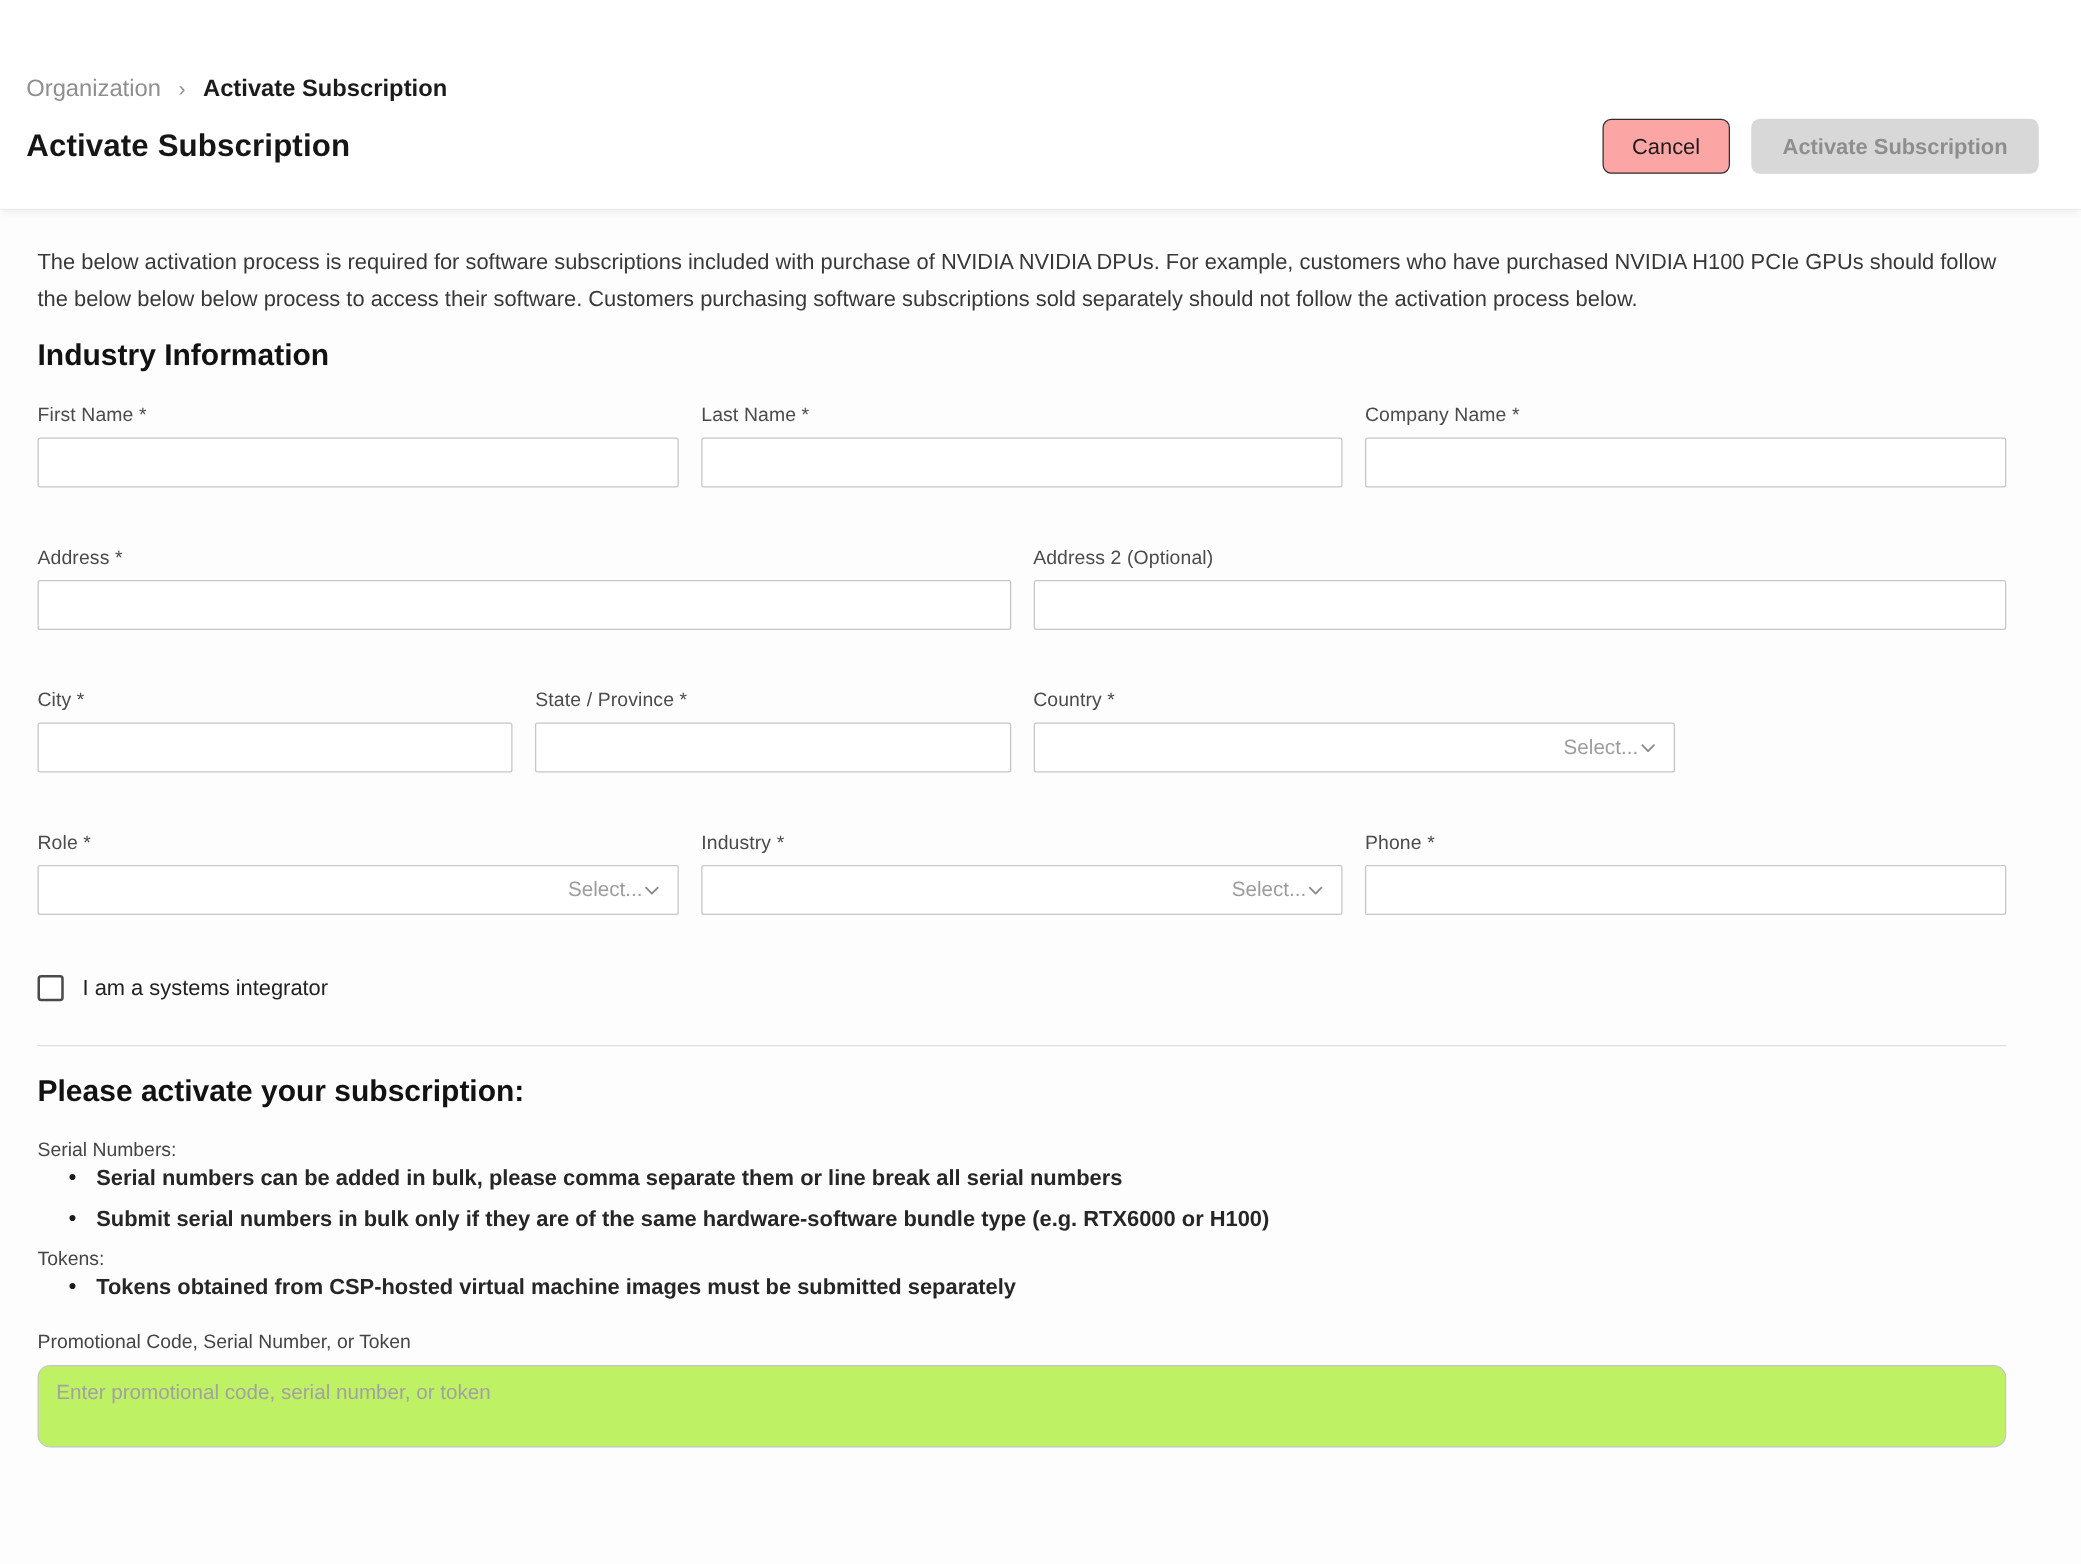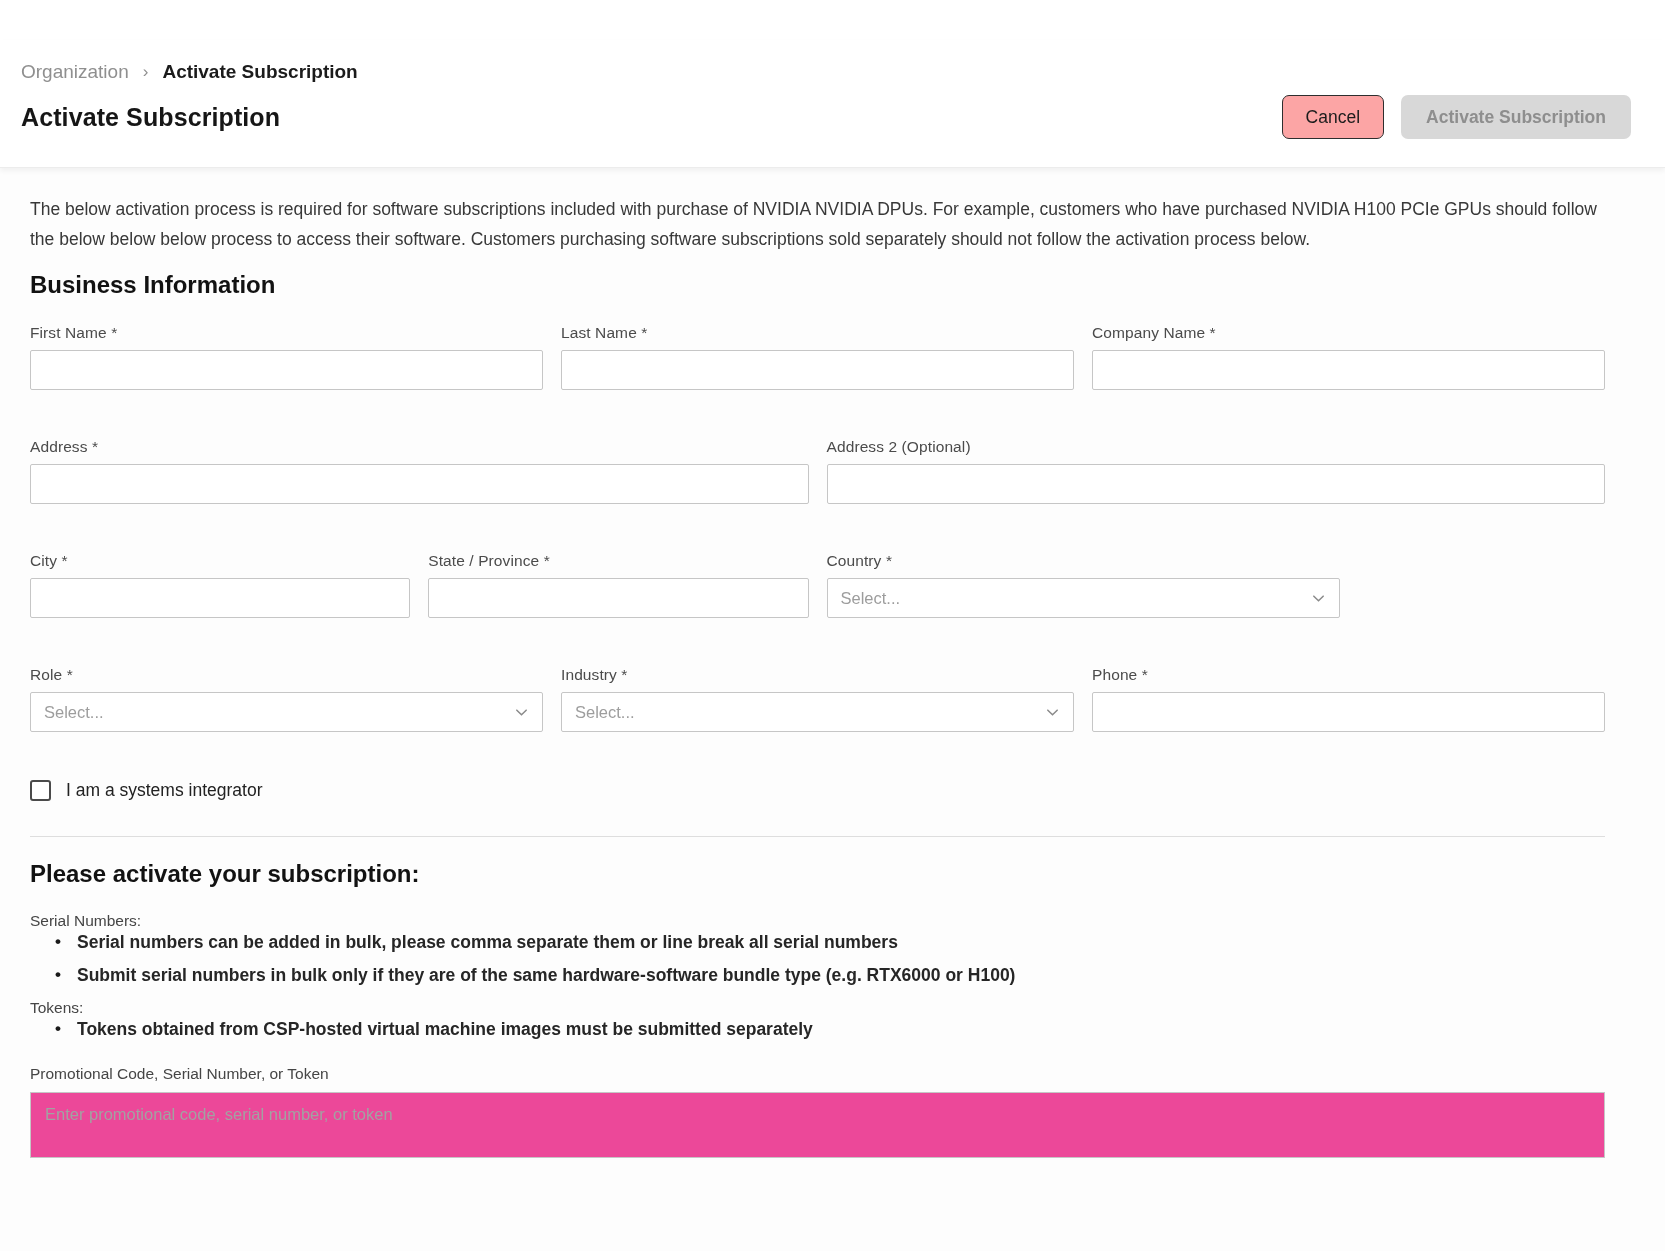--- a/index.html
+++ b/index.html
@@ -77,21 +77,21 @@
   .text-input {
     width: 100%; height: 40px;
     border: 1px solid #c6c6c6; border-radius: 2px;
     background: #ffffff; padding: 0 12px;
     font-size: 16px; color: #333; font-family: inherit; outline: none;
   }
   .select-box {
     width: 100%; height: 40px;
     border: 1px solid #c6c6c6; border-radius: 2px;
     background: #ffffff; padding: 0 13px;
-    display: flex; align-items: center; justify-content: space-between;
+    display: flex; align-items: center; justify-content: flex-end;
     cursor: pointer;
   }
   .select-placeholder { font-size: 16.5px; color: #9d9d9d; }
   .chevron { display: flex; align-items: center; }
 
   .checkbox-row { margin-top: 48px; display: flex; align-items: center; gap: 15px; }
   .checkbox {
     width: 21px; height: 21px; flex: 0 0 auto;
     border: 2px solid #4a4a4a; border-radius: 3px;
     background: #fff; cursor: pointer;
@@ -110,23 +110,23 @@
     margin-bottom: 9px; line-height: 24px;
   }
   ul.bullets li::before {
     content: "•"; position: absolute; left: -22px; top: 0;
     color: #1a1a1a; font-size: 17px;
   }
 
   .promo-label { margin-top: 24px; font-size: 15.5px; font-weight: 500; color: #454545; }
   .promo-textarea {
     margin-top: 9px; width: 100%; height: 66px; resize: none;
-    border: 1px solid #c6c6c6; border-radius: 0;
+    border: 1px solid #c6c6c6; border-radius: 10px;
     padding: 12px 14px; font-size: 16.5px; font-family: inherit;
-    color: #333; outline: none; background: #ec4899;
+    color: #333; outline: none; background: #bef264;
   }
   .promo-textarea::placeholder { color: #a2a2a2; }
 </style>
 </head>
 <body>
 
 <div class="header">
   <div class="breadcrumb">
     <span class="crumb-parent">Organization</span>
     <span class="crumb-sep">›</span>
@@ -138,21 +138,21 @@
       <button class="btn btn-cancel">Cancel</button>
       <button class="btn btn-activate" disabled="">Activate Subscription</button>
     </div>
   </div>
 </div>
 
 <div class="main">
 
   <p class="intro">The below activation process is required for software subscriptions included with purchase of NVIDIA NVIDIA DPUs. For example, customers who have purchased NVIDIA H100 PCIe GPUs should follow the below below below process to access their software. Customers purchasing software subscriptions sold separately should not follow the activation process below.</p>
 
-  <h2 class="section-heading">Business Information</h2>
+  <h2 class="section-heading">Industry Information</h2>
 
   
   <div class="form-row row-1">
     <div class="span-4">
       <label class="field-label">First Name *</label>
       <input class="text-input" type="text" value="" style="">
     </div>
     <div class="span-4">
       <label class="field-label">Last Name *</label>
       <input class="text-input" type="text" value="" style="">

